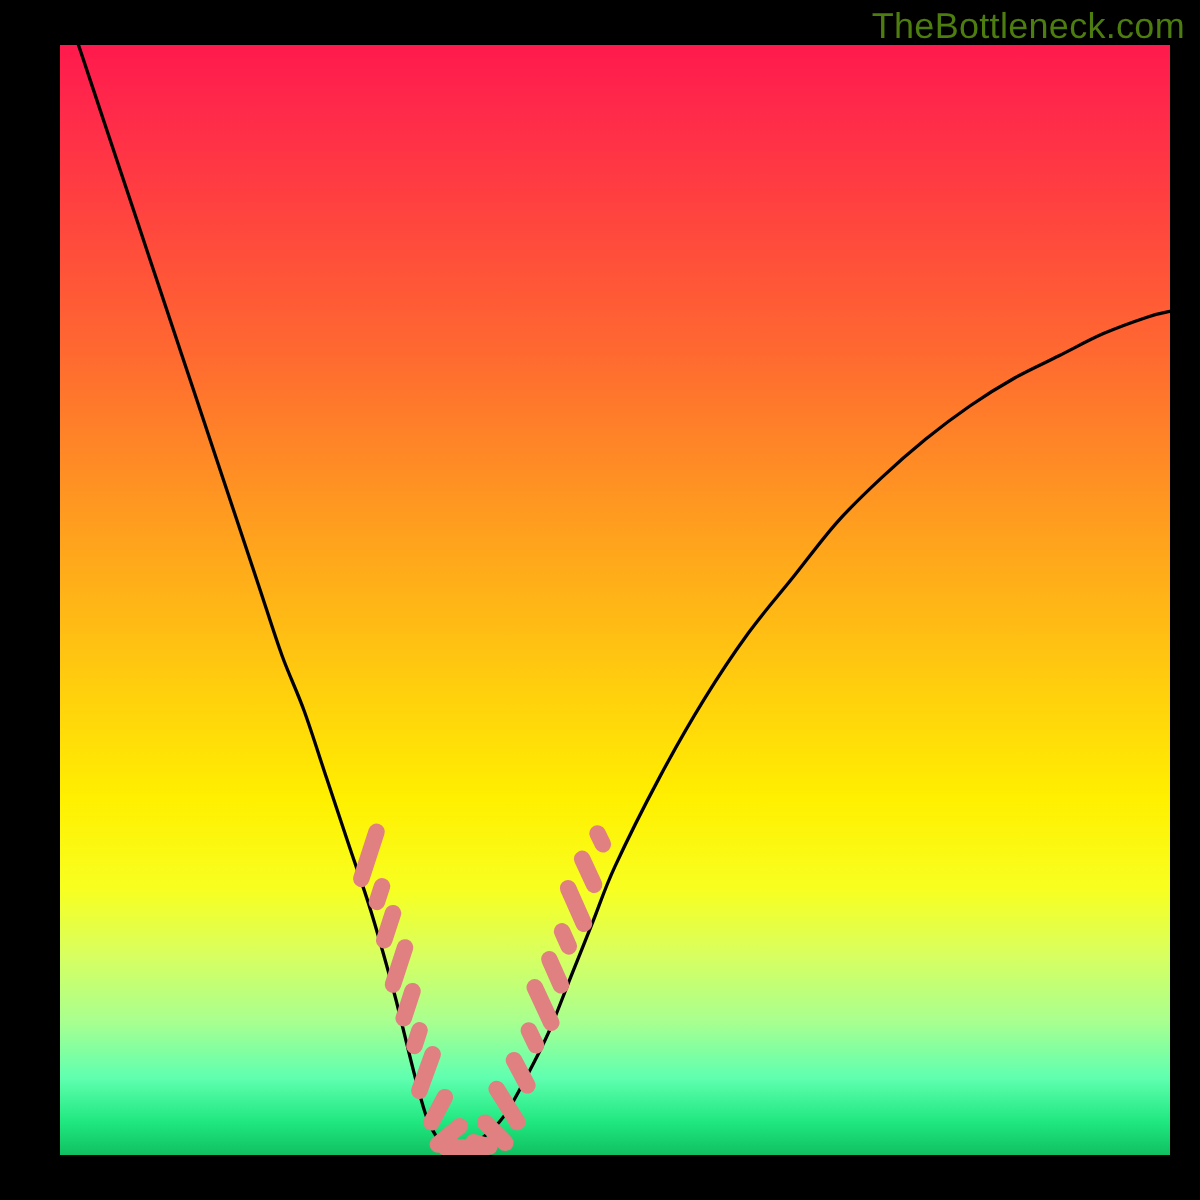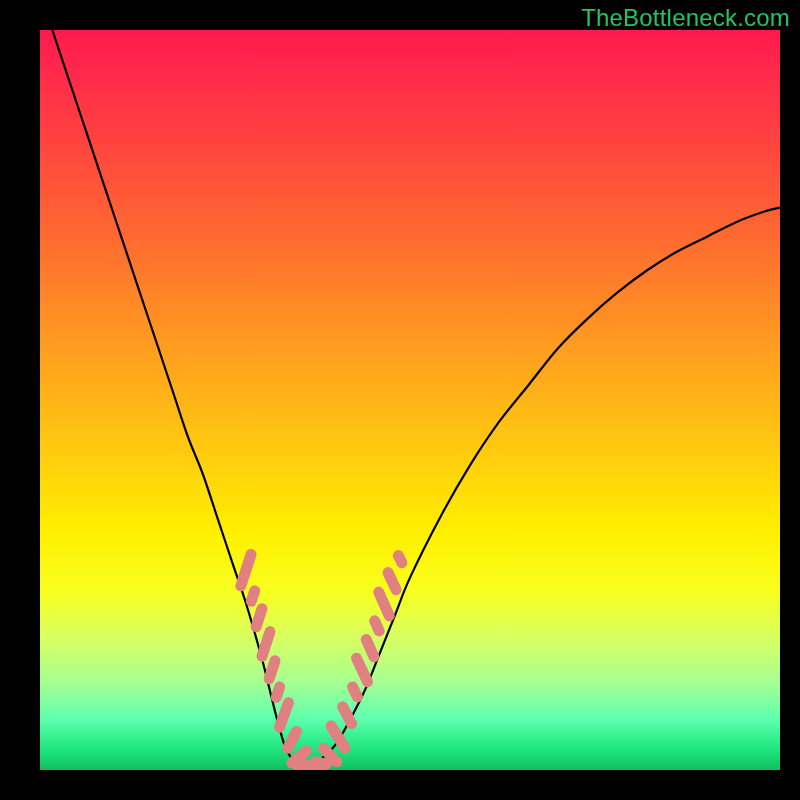--- a/index.html
+++ b/index.html
@@ -46,21 +46,21 @@
       #a8ff90 88%,
       #60ffb0 93%,
       #20e880 97%,
       #10c060 100%
     );
   }
   .watermark {
     position: absolute;
     top: 4px;
     right: 10px;
-    color: #22c55e;
+    color: #4d7c0f;
     font-size: 24px;
     font-weight: 500;
     letter-spacing: 0.2px;
     z-index: 30;
   }
   svg.curve {
     position: absolute;
     left: 0;
     top: 0;
     width: 100%;

